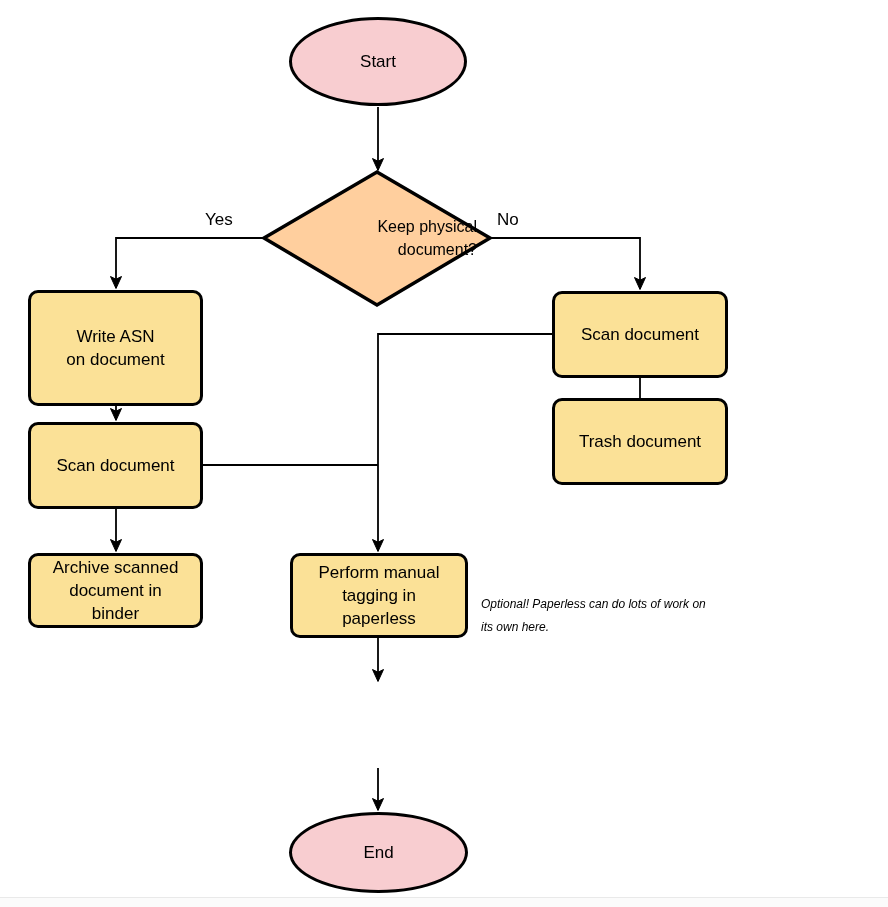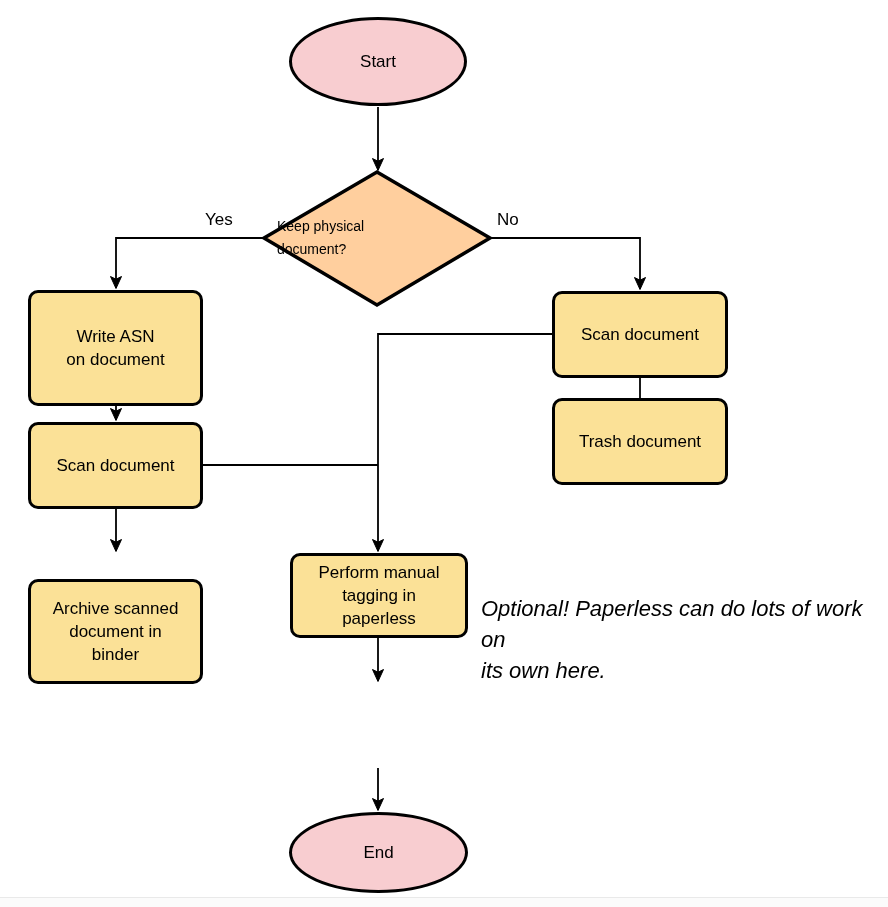--- a/index.html
+++ b/index.html
@@ -33,33 +33,33 @@
     border-radius:10px;
   }
   .terminator{
     background:var(--terminator_fill,#F8CDD0);
     border:3px solid var(--stroke,#000);
     border-radius:50%;
     justify-content:center;
   }
   .diamond-label{
     position:absolute;
-    text-align:left;
+    text-align:right;
     white-space:pre-line;
-    font-size:14px;line-height:23px;
+    font-size:16px;line-height:23px;
   }
   .edge-label{
     position:absolute;
     font-size:17px;line-height:17px;
     text-align:left;
   }
   .annotation{
     position:absolute;
     font-style:italic;
-    font-size:22px;line-height:31px;
+    font-size:12px;line-height:23px;
     white-space:pre-line;
   }
   .footer-strip{
     position:absolute;left:0;right:0;top:897px;height:10px;
     border-top:1px solid var(--footer_line,#e9e9e9);
     background:#fbfbfb;
   }
 </style>
 </head>
 <body>
@@ -99,21 +99,21 @@
 
   <div class="node process" style="left:28px;top:290px;width:175px;height:116px">
     <span>Write ASN
 on document</span>
   </div>
 
   <div class="node process" style="left:28px;top:422px;width:175px;height:87px">
     <span>Scan document</span>
   </div>
 
-  <div class="node process" style="left:28px;top:579px;width:175px;height:105px">
+  <div class="node process" style="left:28px;top:553px;width:175px;height:75px">
     <span>Archive scanned
 document in
 binder</span>
   </div>
 
   <div class="node process" style="left:552px;top:291px;width:176px;height:87px">
     <span>Scan document</span>
   </div>
 
   <div class="node process" style="left:552px;top:398px;width:176px;height:87px">

